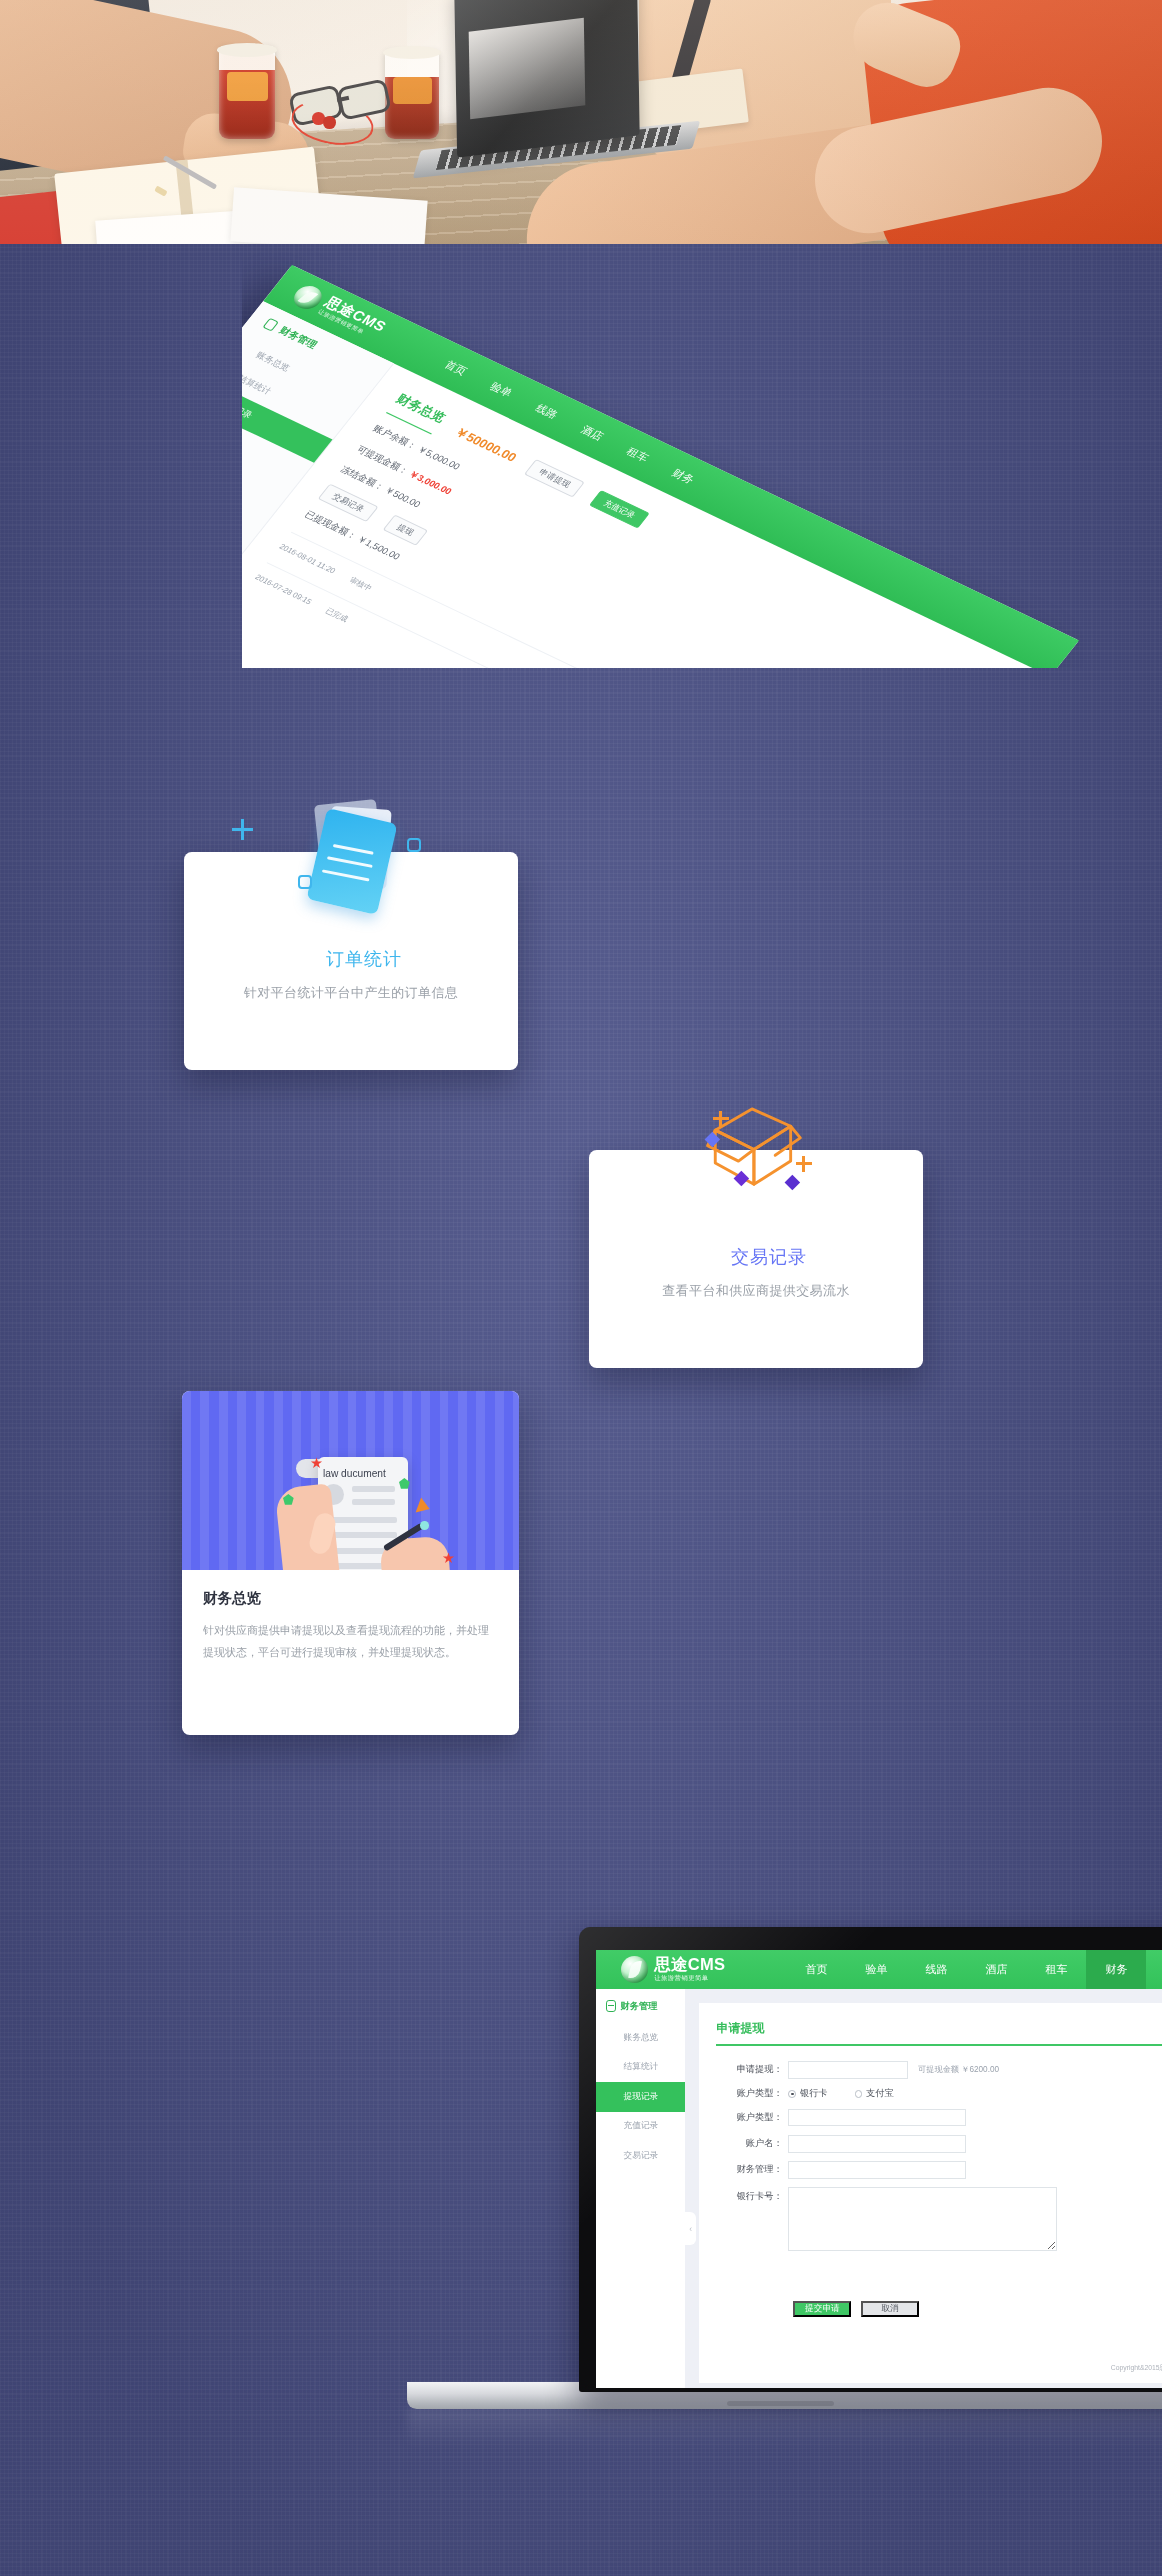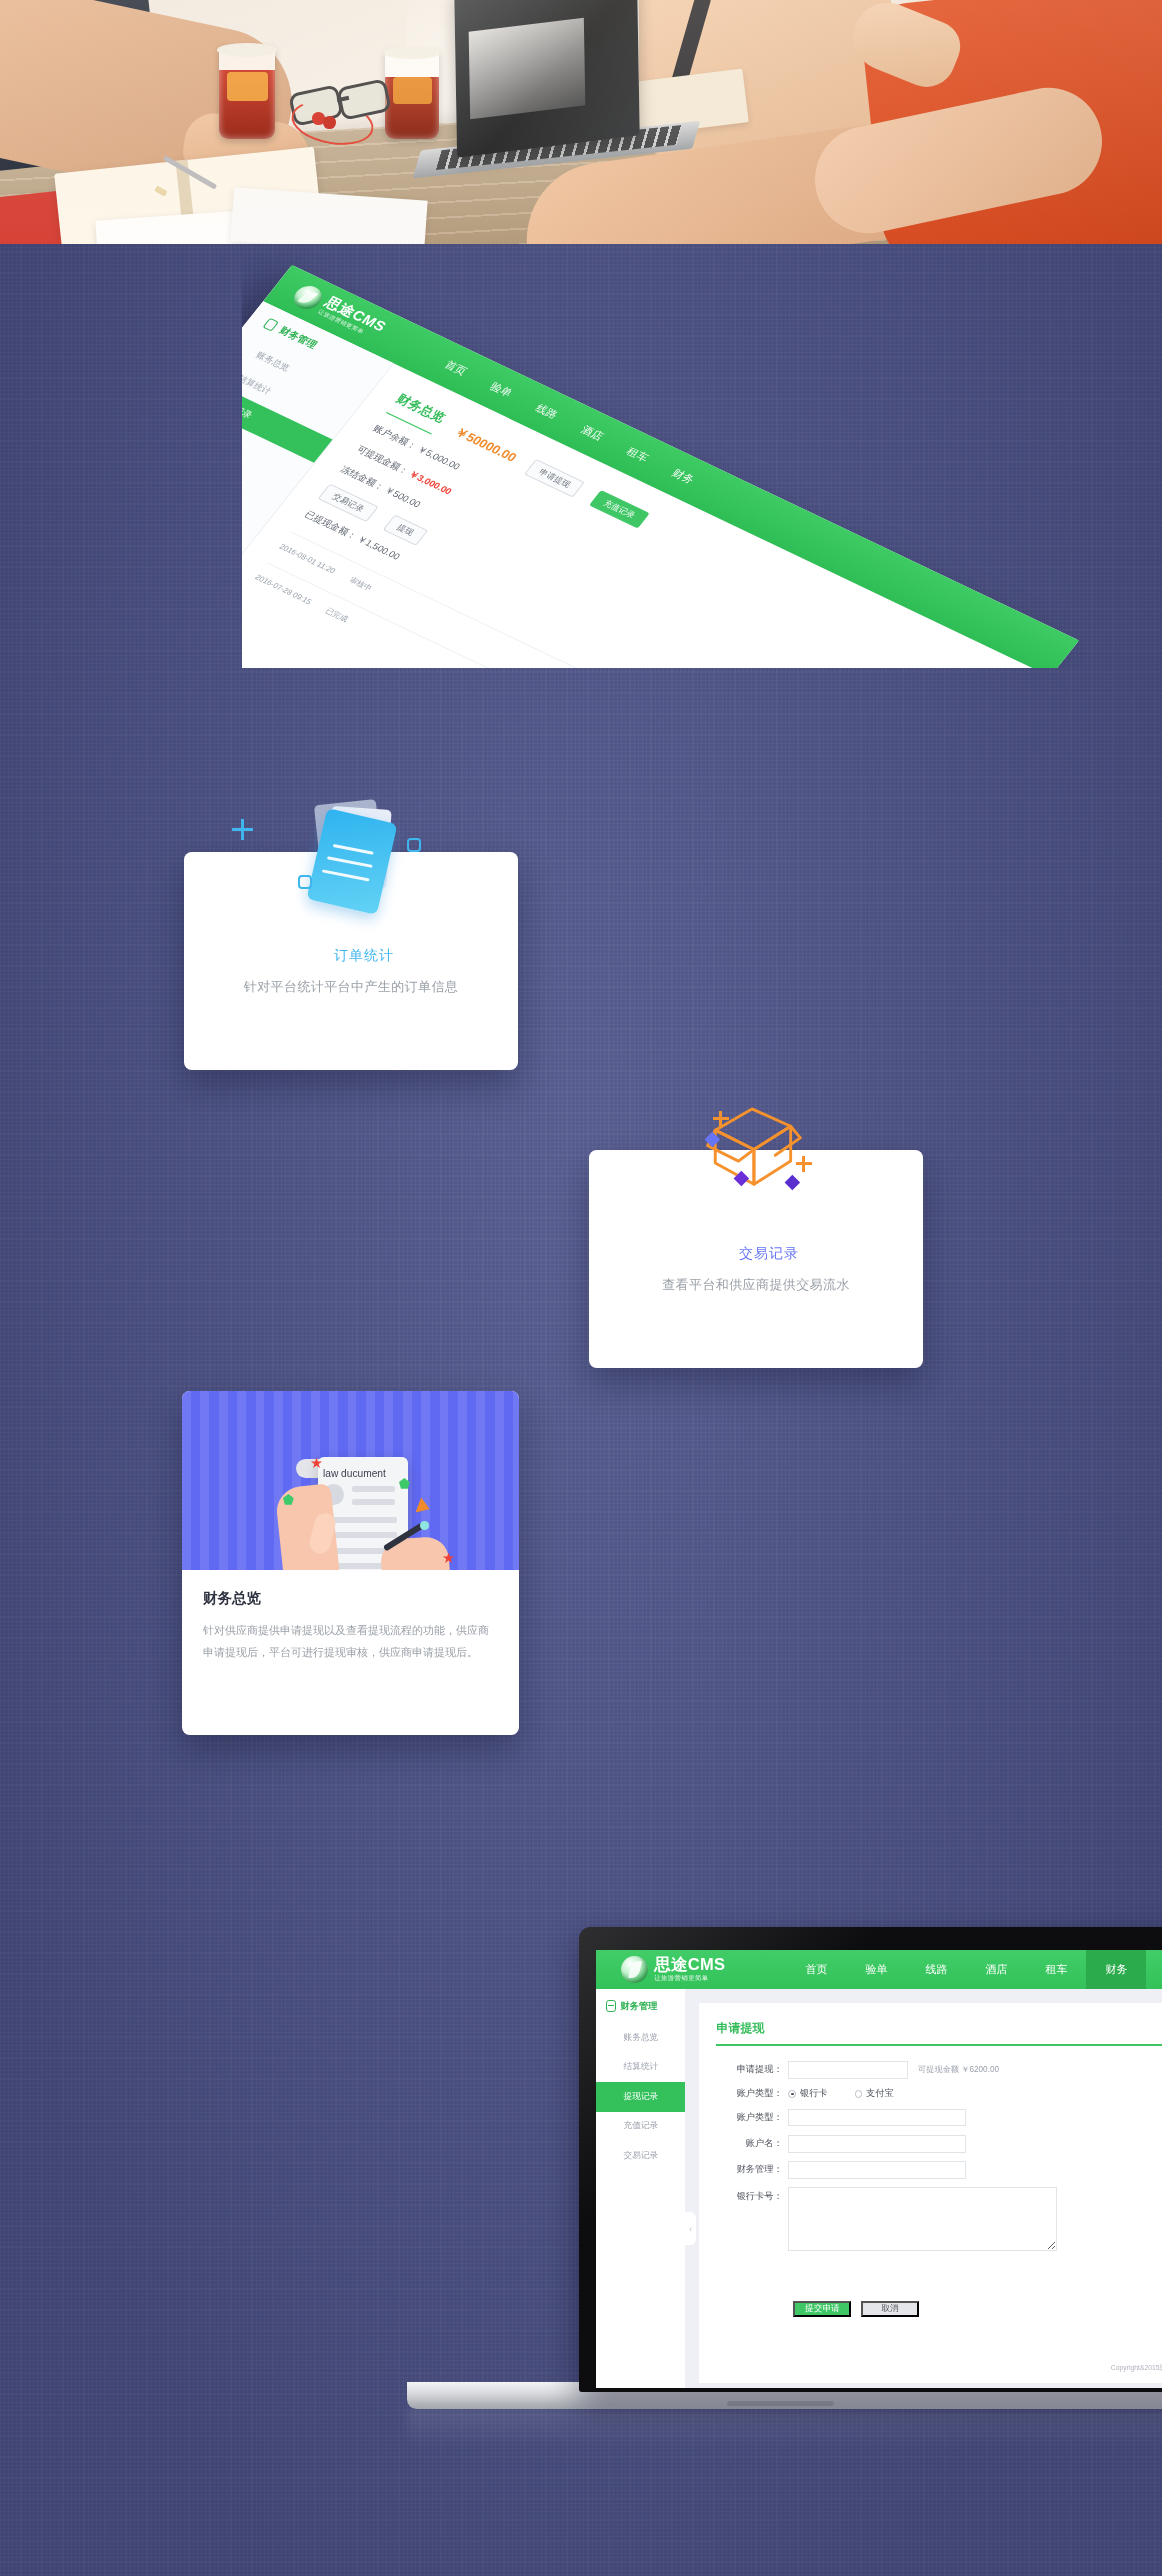--- a/index.html
+++ b/index.html
@@ -129,21 +129,21 @@
   .t-amt-org{color:#f08a2b;font-size:12.6px;font-weight:bold;}
   .t-amt-red{color:#ef4136;font-weight:bold;}
   .t-btn{display:inline-block;border:1px solid #d6dae0;border-radius:2.9px;padding:2.9px 9.7px;font-size:8.2px;color:#6a727d;background:#fafbfc;}
   .t-btn.g{background:#3fc765;border-color:#3fc765;color:#fff;}
   .t-row{display:flex;gap:17.4px;align-items:center;margin-top:11.6px;}
   .t-hr{height:1px;background:#eef1f5;margin-top:15.5px;}
   .t-tiny{font-size:7.7px;color:#9aa2ad;}
 
   
   .card{position:absolute;background:#fff;border-radius:7.7px;box-shadow:0 15.5px 33px rgba(16,18,46,.33);}
-  .card-title{text-align:center;font-size:14px;font-weight:normal;letter-spacing:1px;padding-left:26px;}
+  .card-title{text-align:center;font-size:18px;font-weight:normal;letter-spacing:1px;padding-left:26px;}
   .card-desc{text-align:center;font-size:13px;color:#9aa0a8;margin-top:12.6px;letter-spacing:0.4px;}
 
   #card-1{left:184px;top:852px;width:334px;height:218px;}
   #card-1 .card-title{color:#3fb6ed;padding-top:95px;}
   #card-2{left:589px;top:1150px;width:334px;height:218px;}
   #card-2 .card-title{color:#6675f5;padding-top:95px;}
   #card-3{left:182px;top:1391px;width:337px;height:344px;overflow:hidden;}
 
   
   .ill1{position:absolute;left:0;top:-60px;width:334px;height:155px;}
@@ -466,21 +466,21 @@
     <div class="c3-pen"></div>
     <div class="c3-pen-tip"></div>
     <div class="c3-star" style="left:128px;top:64px;color:#ef4136;">★</div>
     <div class="c3-star" style="left:260px;top:159px;color:#ef4136;">★</div>
     <div class="c3-pent" style="left:101px;top:103px;"></div>
     <div class="c3-pent" style="left:217px;top:87px;"></div>
     <div class="c3-tri" style="left:236px;top:108px;"></div>
   </div>
   <div class="c3-body">
     <div class="c3-h">财务总览</div>
-    <div class="c3-p">针对供应商提供申请提现以及查看提现流程的功能，供应商申请提现后，平台可进行提现审核，供应商申请提现后。</div>
+    <div class="c3-p">针对供应商提供申请提现以及查看提现流程的功能，并处理提现状态，平台可进行提现审核，并处理提现状态。</div>
   </div>
 </div>
 
 <div id="laptop">
   <div id="lap-base"></div>
   <div id="lap-foot"></div>
   <div id="lap-lid"></div>
 
   <div id="lap-screen">
 

